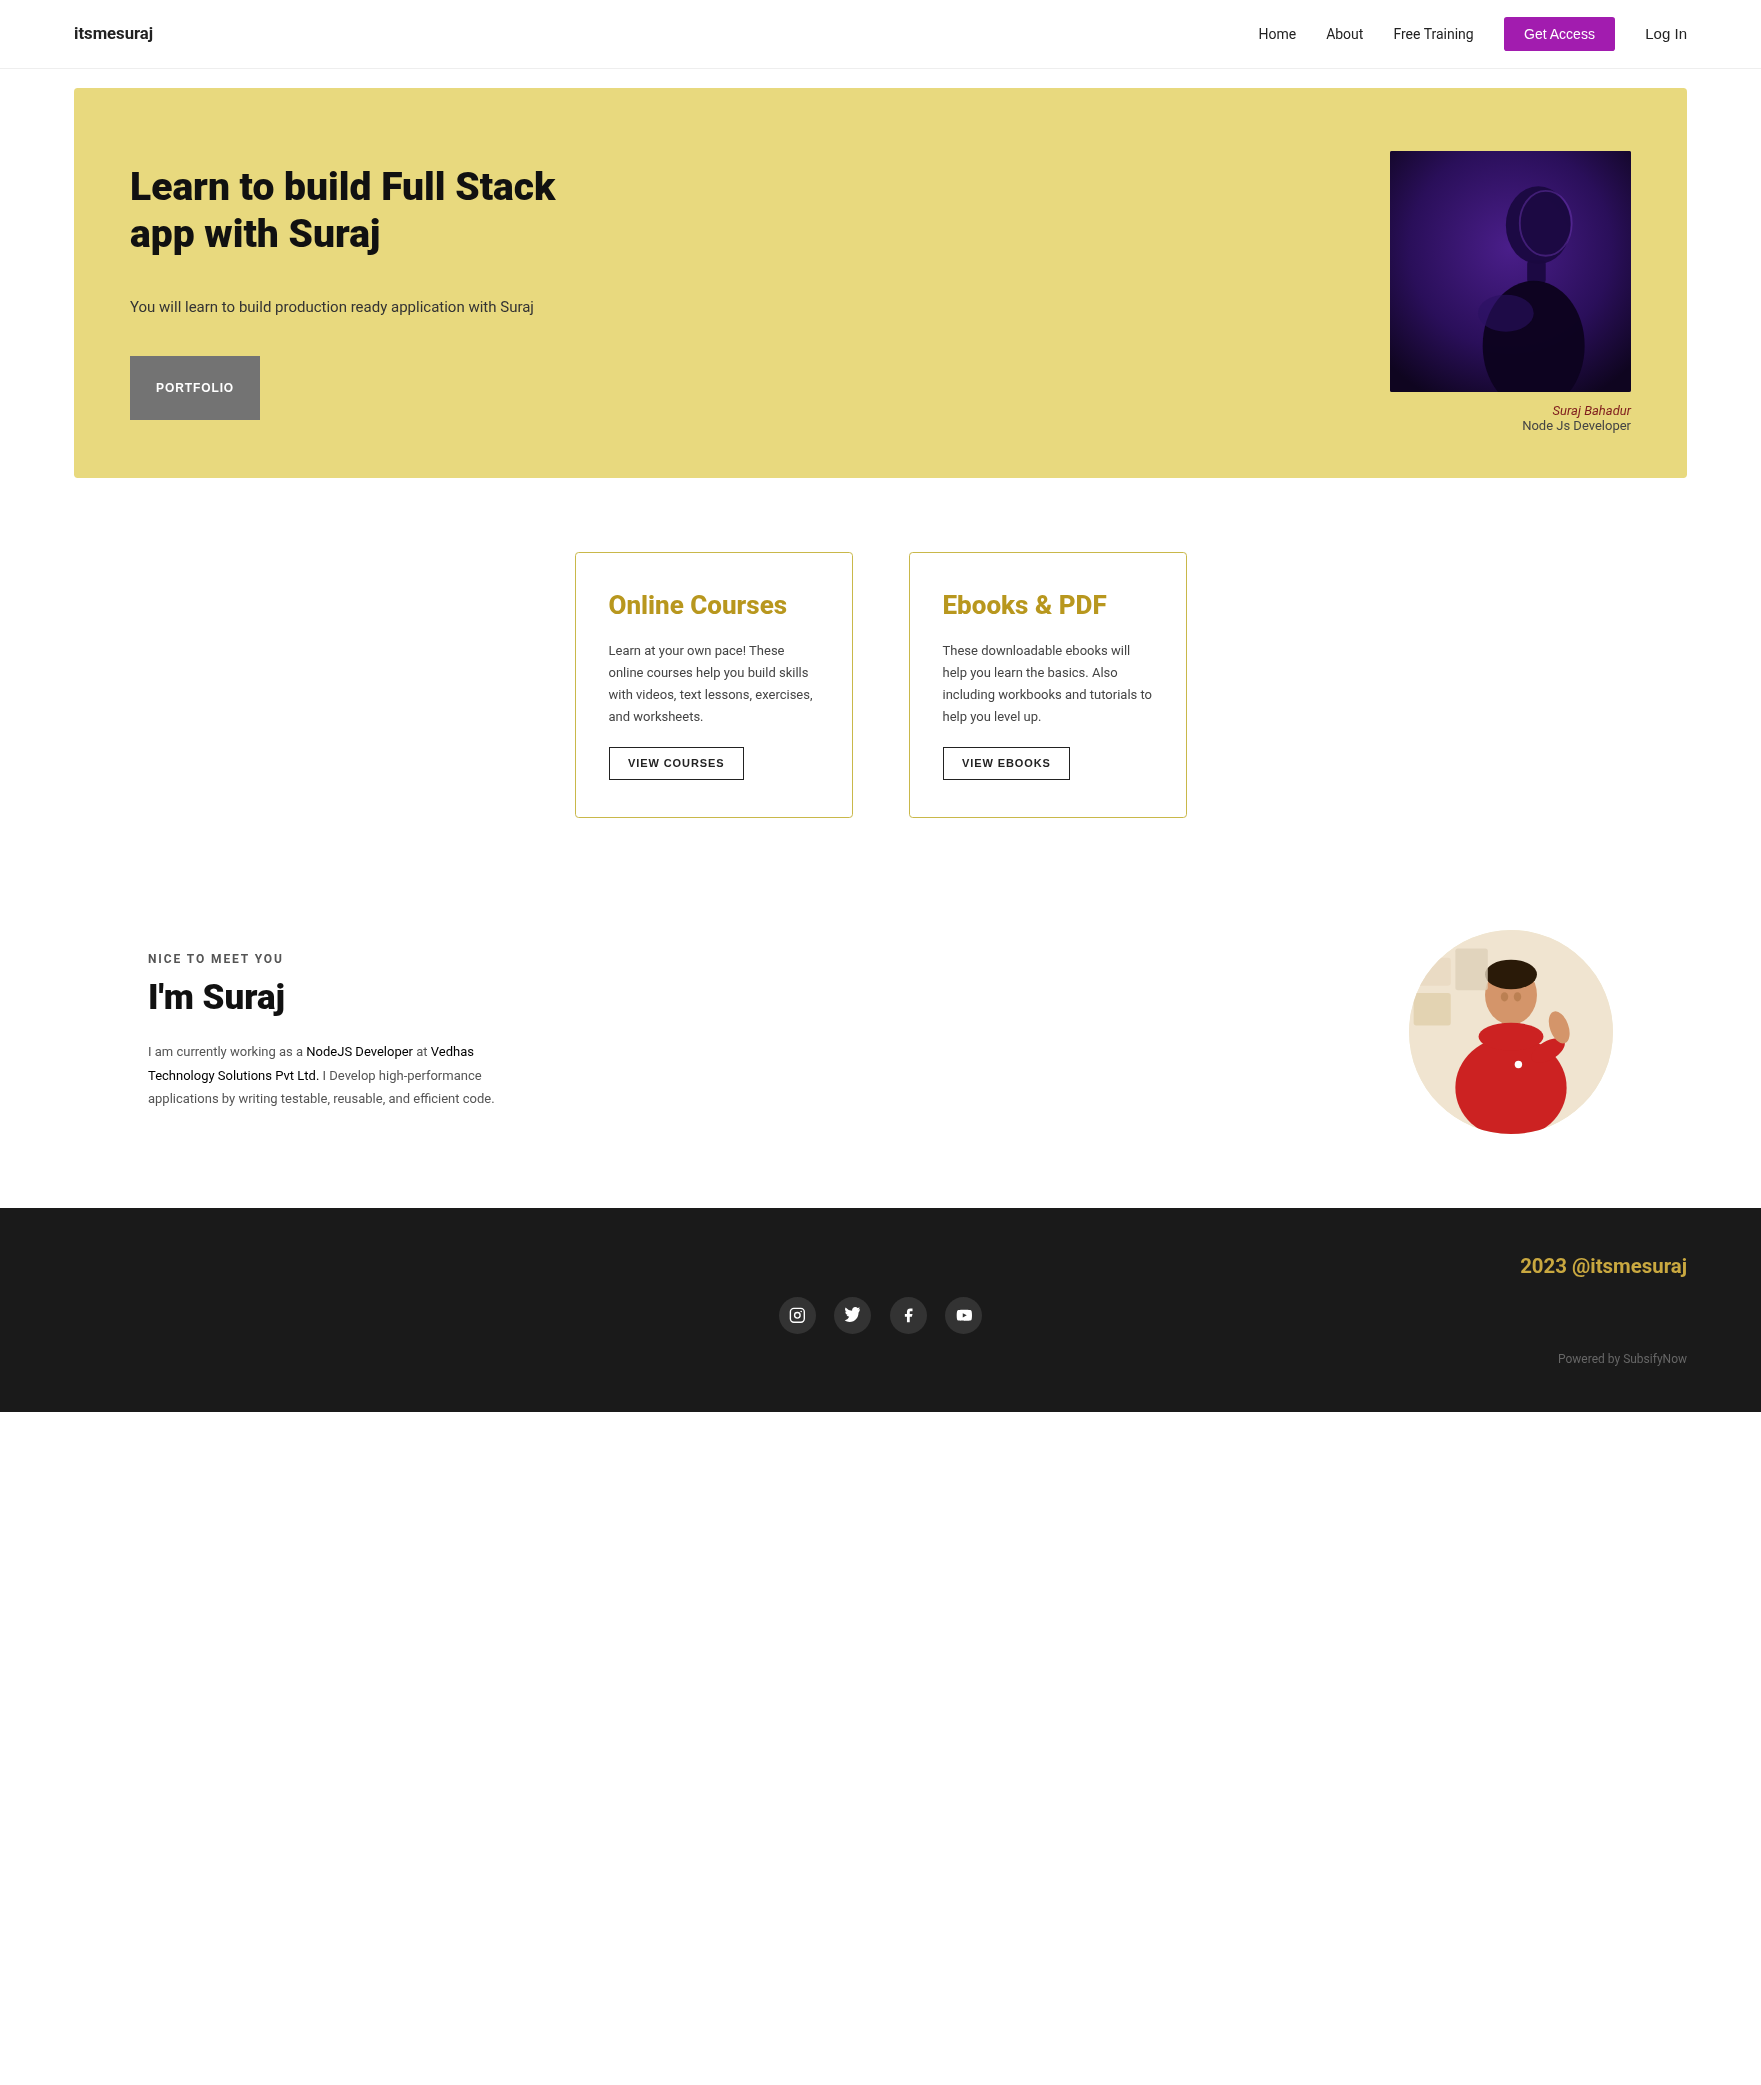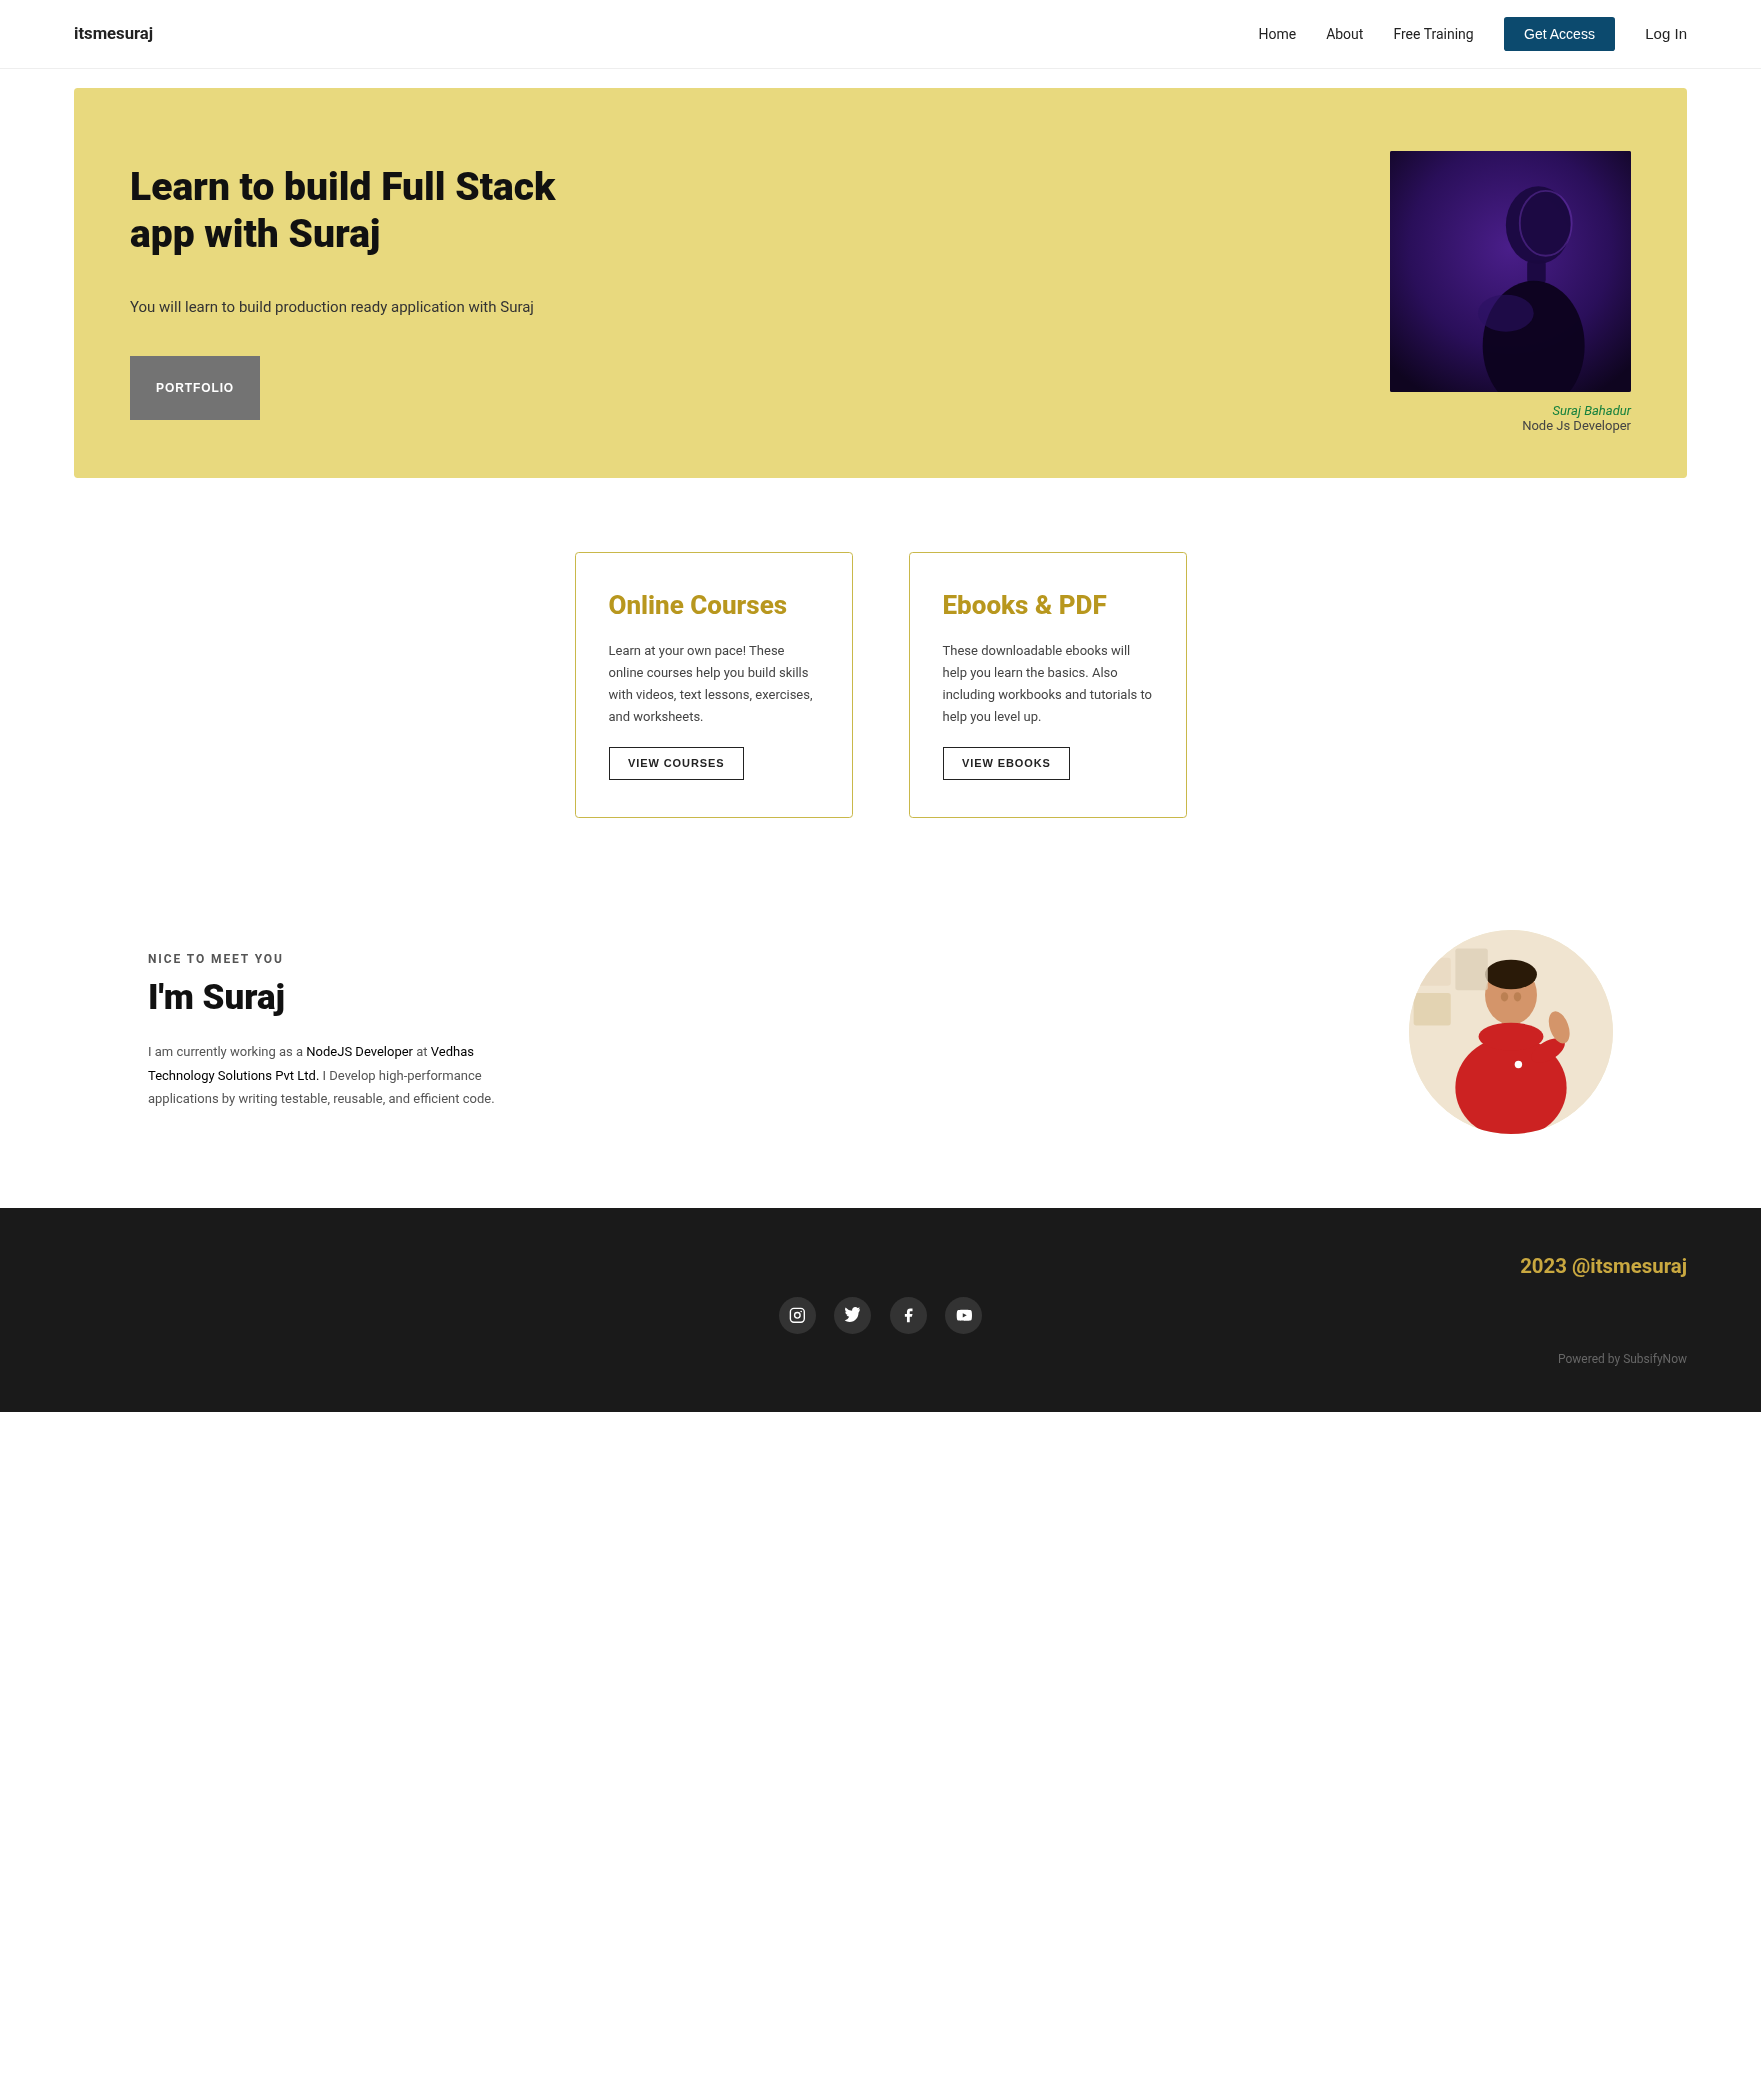--- a/index.html
+++ b/index.html
@@ -11,21 +11,21 @@
       padding: 16.7px 74px;
       background: #fff;
       border-bottom: 0.9px solid #eee;
     }
     .nav-logo {
       font-size: 16.7px; font-weight: 700; color: #222; text-decoration: none;
     }
     .nav-links { display: flex; align-items: center; gap: 30px; }
     .nav-link { text-decoration: none; color: #222; font-size: 14px; }
     .nav-btn-get-access {
-      background: #0c4a6e; color: #fff; border: none; padding: 9.3px 20.4px;
+      background: #a21caf; color: #fff; border: none; padding: 9.3px 20.4px;
       font-size: 14px; cursor: pointer; border-radius: 2.8px;
     }
     .nav-btn-login { background: none; border: none; font-size: 15px; cursor: pointer; color: #222; }
 
     
     .hero {
       background: #e8d97e;
       margin: 0 74px;
       border-radius: 3.7px;
       padding: 56px 56px 37px 56px;
@@ -56,21 +56,21 @@
       background: linear-gradient(135deg, #3b1f6b 0%, #1a0a3a 40%, #2d1a5e 70%, #4b2080 100%);
       border-radius: 1.9px;
       display: flex; align-items: center; justify-content: center;
       overflow: hidden;
     }
     
     .hero-caption {
       margin-top: 11px; text-align: right;
     }
     .hero-caption-name {
-      font-style: italic; font-size: 13px; color: #15803d;
+      font-style: italic; font-size: 13px; color: #7f1d1d;
     }
     .hero-caption-role {
       font-size: 13px; color: #444;
     }
 
     
     .cards-section {
       display: flex; justify-content: center; gap: 56px;
       padding: 56px 74px;
     }

